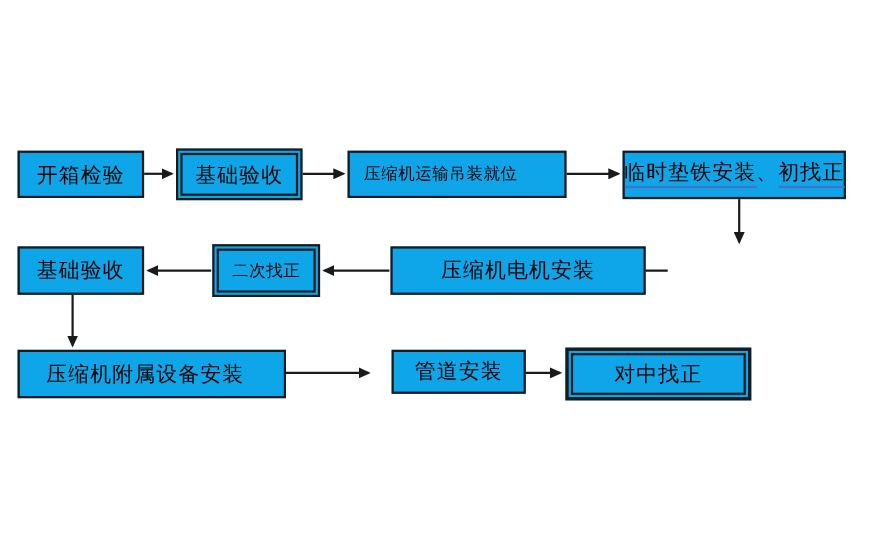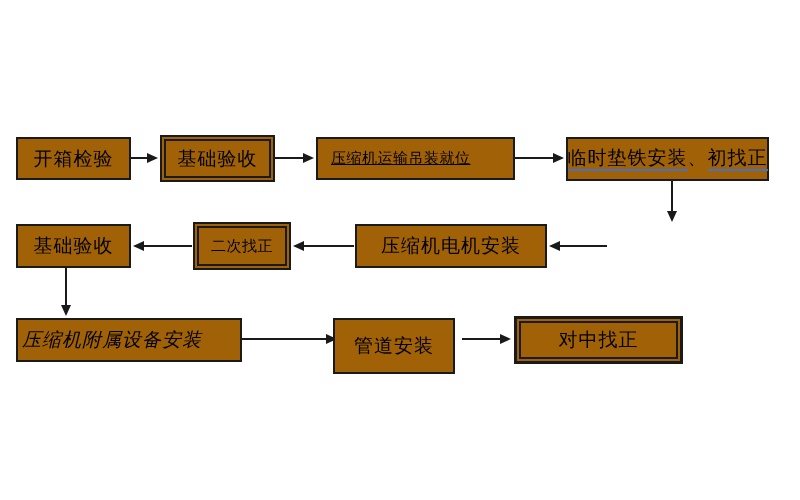--- a/index.html
+++ b/index.html
@@ -18,21 +18,21 @@
   #arrow-layer {
     position: absolute;
     left: 0; top: 0;
     width: 800px;
     height: 500px;
   }
   .node {
     position: absolute;
     box-sizing: border-box;
     border: 2px solid #1a1a1a;
-    background: #a16207;
+    background: #0ea5e9;
     display: flex;
     align-items: center;
     justify-content: center;
     color: #000000;
     font-size: 19px;
     letter-spacing: 1px;
     white-space: nowrap;
   }
   .node.align-left {
     justify-content: flex-start;
@@ -107,50 +107,50 @@
   <div class="node" style="left:16px; top:137px; width:115px; height:43px;">
     <span>开箱检验</span>
   </div>
 
   <div class="node double" style="left:160px; top:135px; width:115px; height:47px;">
     <span class="inner-frame">
       <span>基础验收</span>
     </span>
   </div>
 
-  <div class="node small-text align-left" style="left:316px; top:137px; width:199px; height:43px; padding-left:13px;text-decoration:underline;">
+  <div class="node small-text align-left" style="left:316px; top:137px; width:199px; height:43px; padding-left:13px;">
     <span>压缩机运输吊装就位</span>
   </div>
 
   <div class="node" style="left:566px; top:137px; width:203px; height:44px;">
     <span>
       <span class="u-seg">临时垫铁安装</span><span class="plain-seg">、</span><span class="u-seg">初找正</span>
     </span>
   </div>
 
 
-  <div class="node" style="left:355px; top:224px; width:192px; height:44px;">
+  <div class="node" style="left:355px; top:224px; width:232px; height:44px;">
     <span>压缩机电机安装</span>
   </div>
 
   <div class="node double small-text" style="left:193px; top:222px; width:98px; height:48px;">
     <span class="inner-frame">
       <span>二次找正</span>
     </span>
   </div>
 
   <div class="node" style="left:16px; top:224px; width:115px; height:44px;">
     <span>基础验收</span>
   </div>
 
-  <div class="node align-left" style="left:16px; top:318px; width:226px; height:44px; padding-left:4px;font-style:italic;">
+  <div class="node align-left" style="left:16px; top:318px; width:244px; height:44px; padding-left:24px;">
     <span>压缩机附属设备安装</span>
   </div>
 
-  <div class="node" style="left:333px; top:318px; width:122px; height:56px;">
+  <div class="node" style="left:356px; top:318px; width:122px; height:40px;">
     <span>管道安装</span>
   </div>
 
   <div class="node double-bold" style="left:514px; top:316px; width:169px; height:48px;">
     <span class="inner-frame">
       <span>对中找正</span>
     </span>
   </div>
 
 </div>

